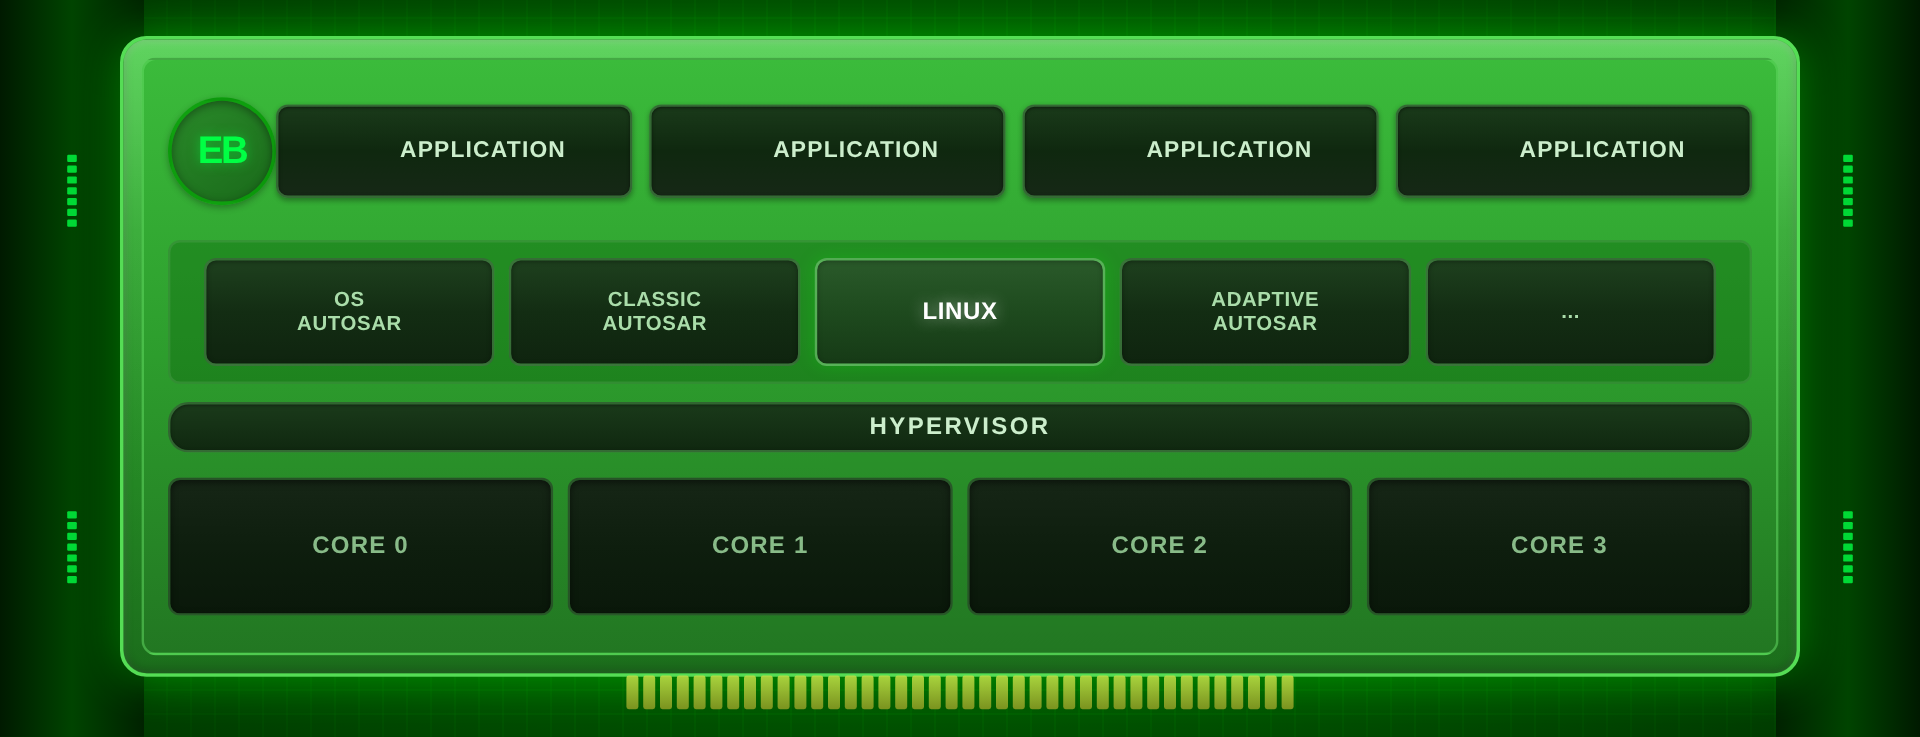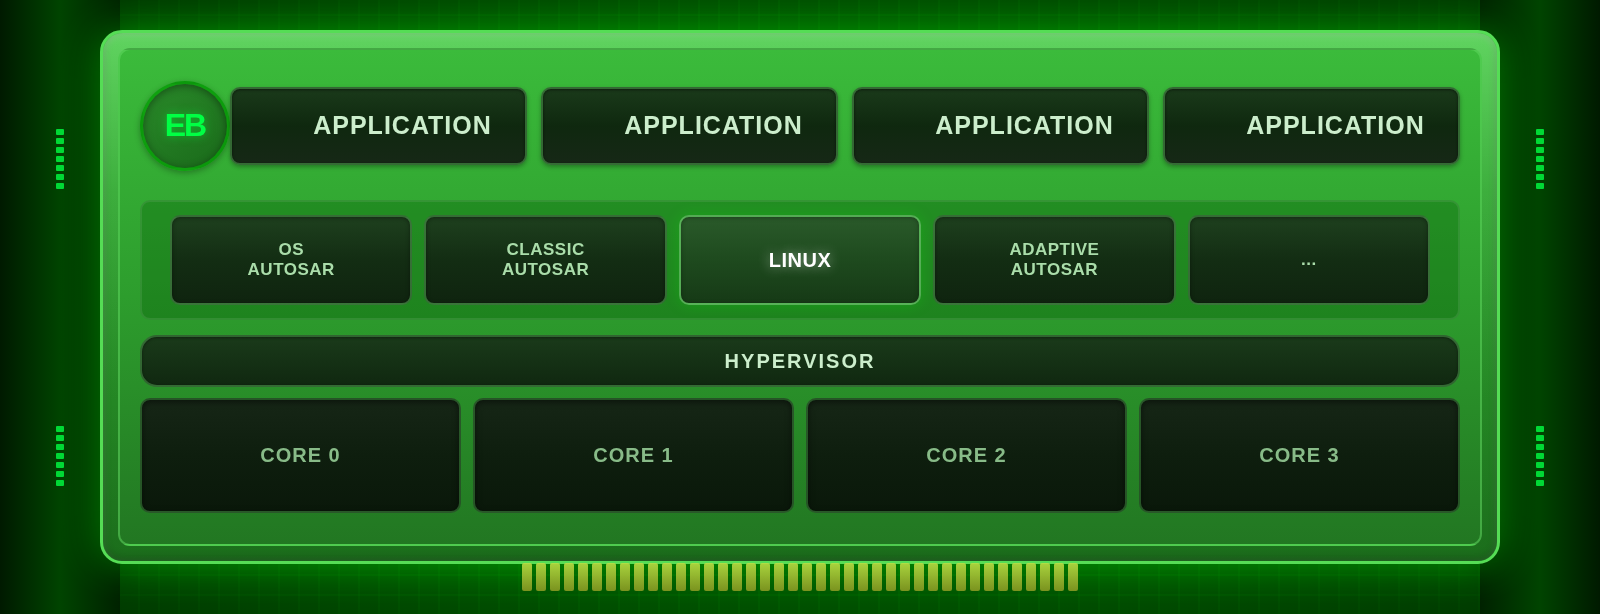--- a/index.html
+++ b/index.html
@@ -159,21 +159,21 @@
       background: linear-gradient(180deg, #1a3a1a 0%, #0f280f 50%, #162816 100%);
       border-radius: 10px;
       border: 2px solid rgba(60, 120, 60, 0.8);
       display: flex;
       align-items: center;
       justify-content: center;
       box-shadow: inset 0 1px 3px rgba(0,0,0,0.5), 0 2px 4px rgba(0,0,0,0.3);
     }
 
     .app-box-label {
-      font-size: 25px;
+      font-size: 19px;
       font-weight: 900;
       color: #cceecc;
       text-transform: uppercase;
       letter-spacing: 1px;
       margin-left: 48px;
     }
 
     
     .middle-section {
       position: absolute;
@@ -229,21 +229,21 @@
       font-size: 20px;
       text-shadow: 0 0 12px rgba(255,255,255,0.5);
     }
 
     
     .hypervisor-section {
       position: absolute;
       top: 285px;
       left: 20px;
       right: 20px;
-      height: 52px;
+      height: 42px;
       background: linear-gradient(180deg, #1a3a1a, #102810);
       border-radius: 17px;
       border: 2px solid rgba(70,140,70,0.6);
       display: flex;
       align-items: center;
       justify-content: center;
       box-shadow: inset 0 1px 3px rgba(0,0,0,0.4);
       text-align: right;
     }
 

